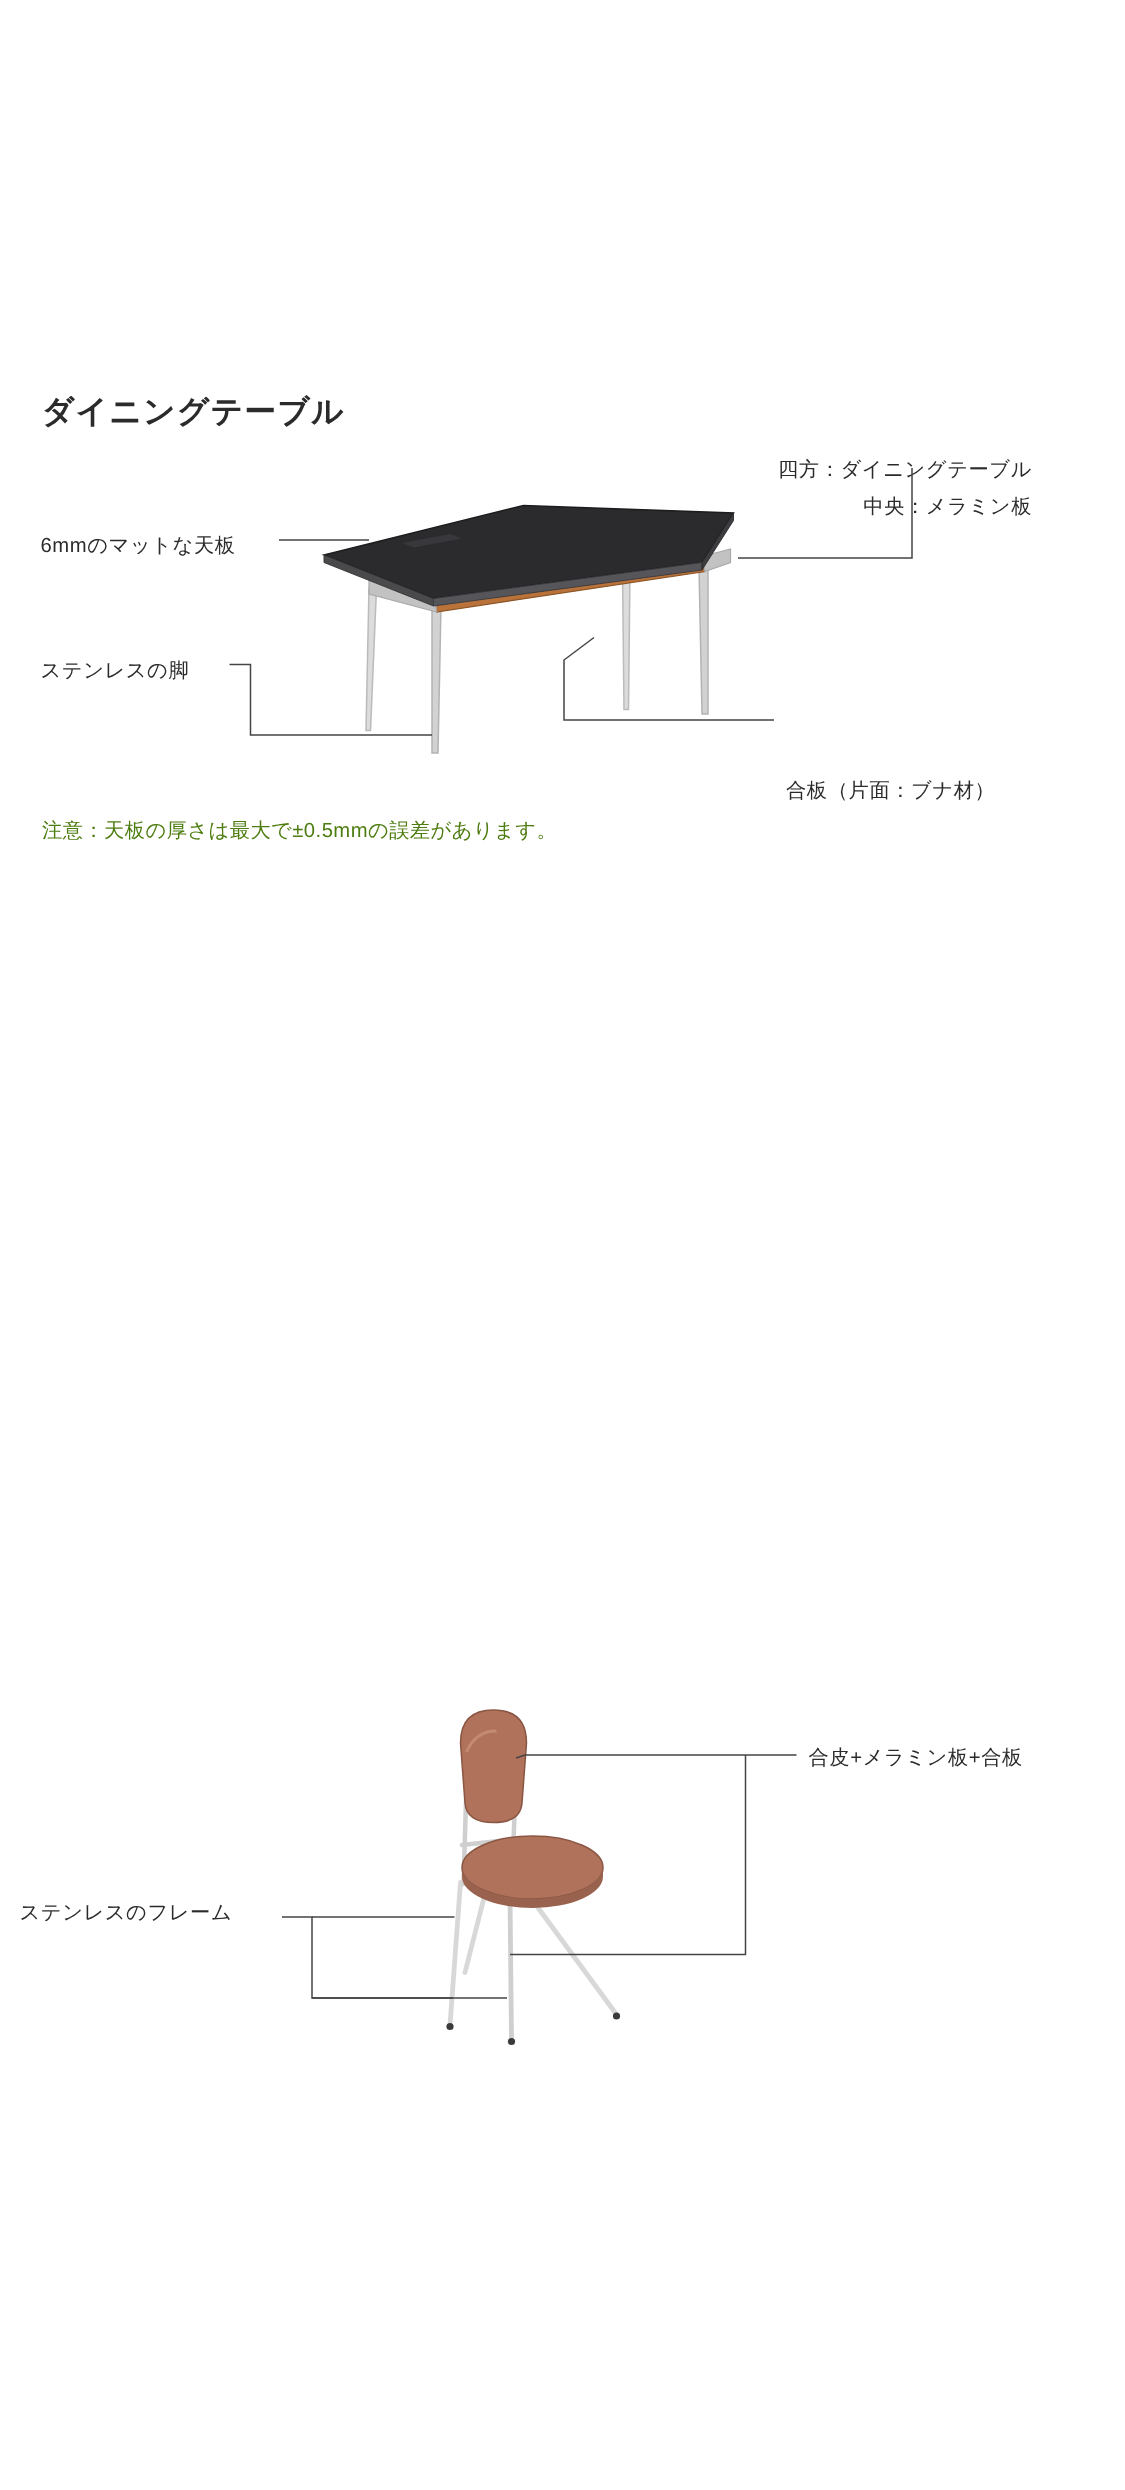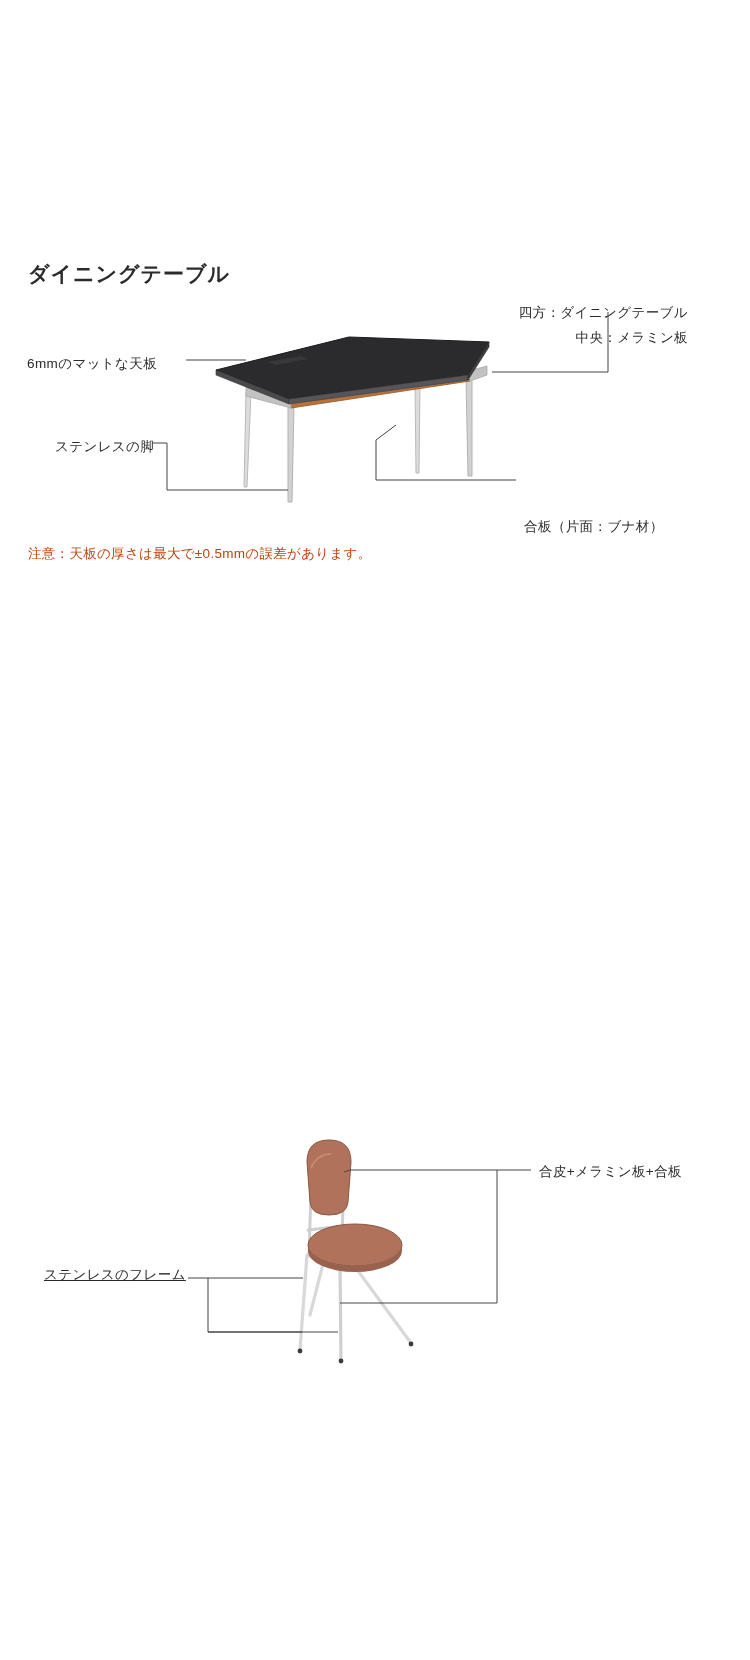--- a/index.html
+++ b/index.html
@@ -30,40 +30,40 @@
     font-weight: 700;
     letter-spacing: 1px;
     color: #2b2b2b;
   }
   #table-title { left: 28px; top: 260px; }
   #chair-title { left: 28px; top: 20px; }
 
   .note {
     position: absolute;
     font-size: 13.5px;
-    color: #c2410c;
+    color: #4d7c0f;
     letter-spacing: 0.3px;
   }
   #table-note { left: 28px; top: 545px; }
 
   .label {
     position: absolute;
     font-size: 13.5px;
     color: #2b2b2b;
     letter-spacing: 0.4px;
     white-space: nowrap;
     line-height: 1.5;
   }
   .label.right { text-align: right; }
 
   
   #lbl-topboard { left: 27px; top: 354px; }
   #lbl-frame    { left: 688px; top: 303px; transform: translateX(-100%); text-align: right; }
   #lbl-center   { left: 688px; top: 328px; transform: translateX(-100%); text-align: left; }
-  #lbl-legs     { left: 27px; top: 437px; margin-left: 28px; }
+  #lbl-legs     { left: 27px; top: 437px; }
   #lbl-plywood  { left: 524px; top: 473px; margin-top: 44px; }
 
   
   #lbl-seatmat  { left: 539px; top: 102px; }
 
   svg.overlay {
     position: absolute;
     left: 0;
     top: 0;
     pointer-events: none;
@@ -181,14 +181,14 @@
 
       <path d="M188,218 L208,218 L208,272 L302,272"></path>
       <path d="M208,272 L208,272"></path>
       <path d="M190,218 L300,218" opacity="0"></path>
       <path d="M208,218 L303,218"></path>
       <path d="M338,272 L338,300" opacity="0"></path>
       <path d="M208,272 L338,272"></path>
     </g>
   </svg>
 
-  <div class="label" style="position:absolute; left:44px; top:205px;text-decoration:underline;">ステンレスのフレーム</div>
+  <div class="label" style="position:absolute; left:13px; top:205px;">ステンレスのフレーム</div>
 </div>
 
 </body></html>

